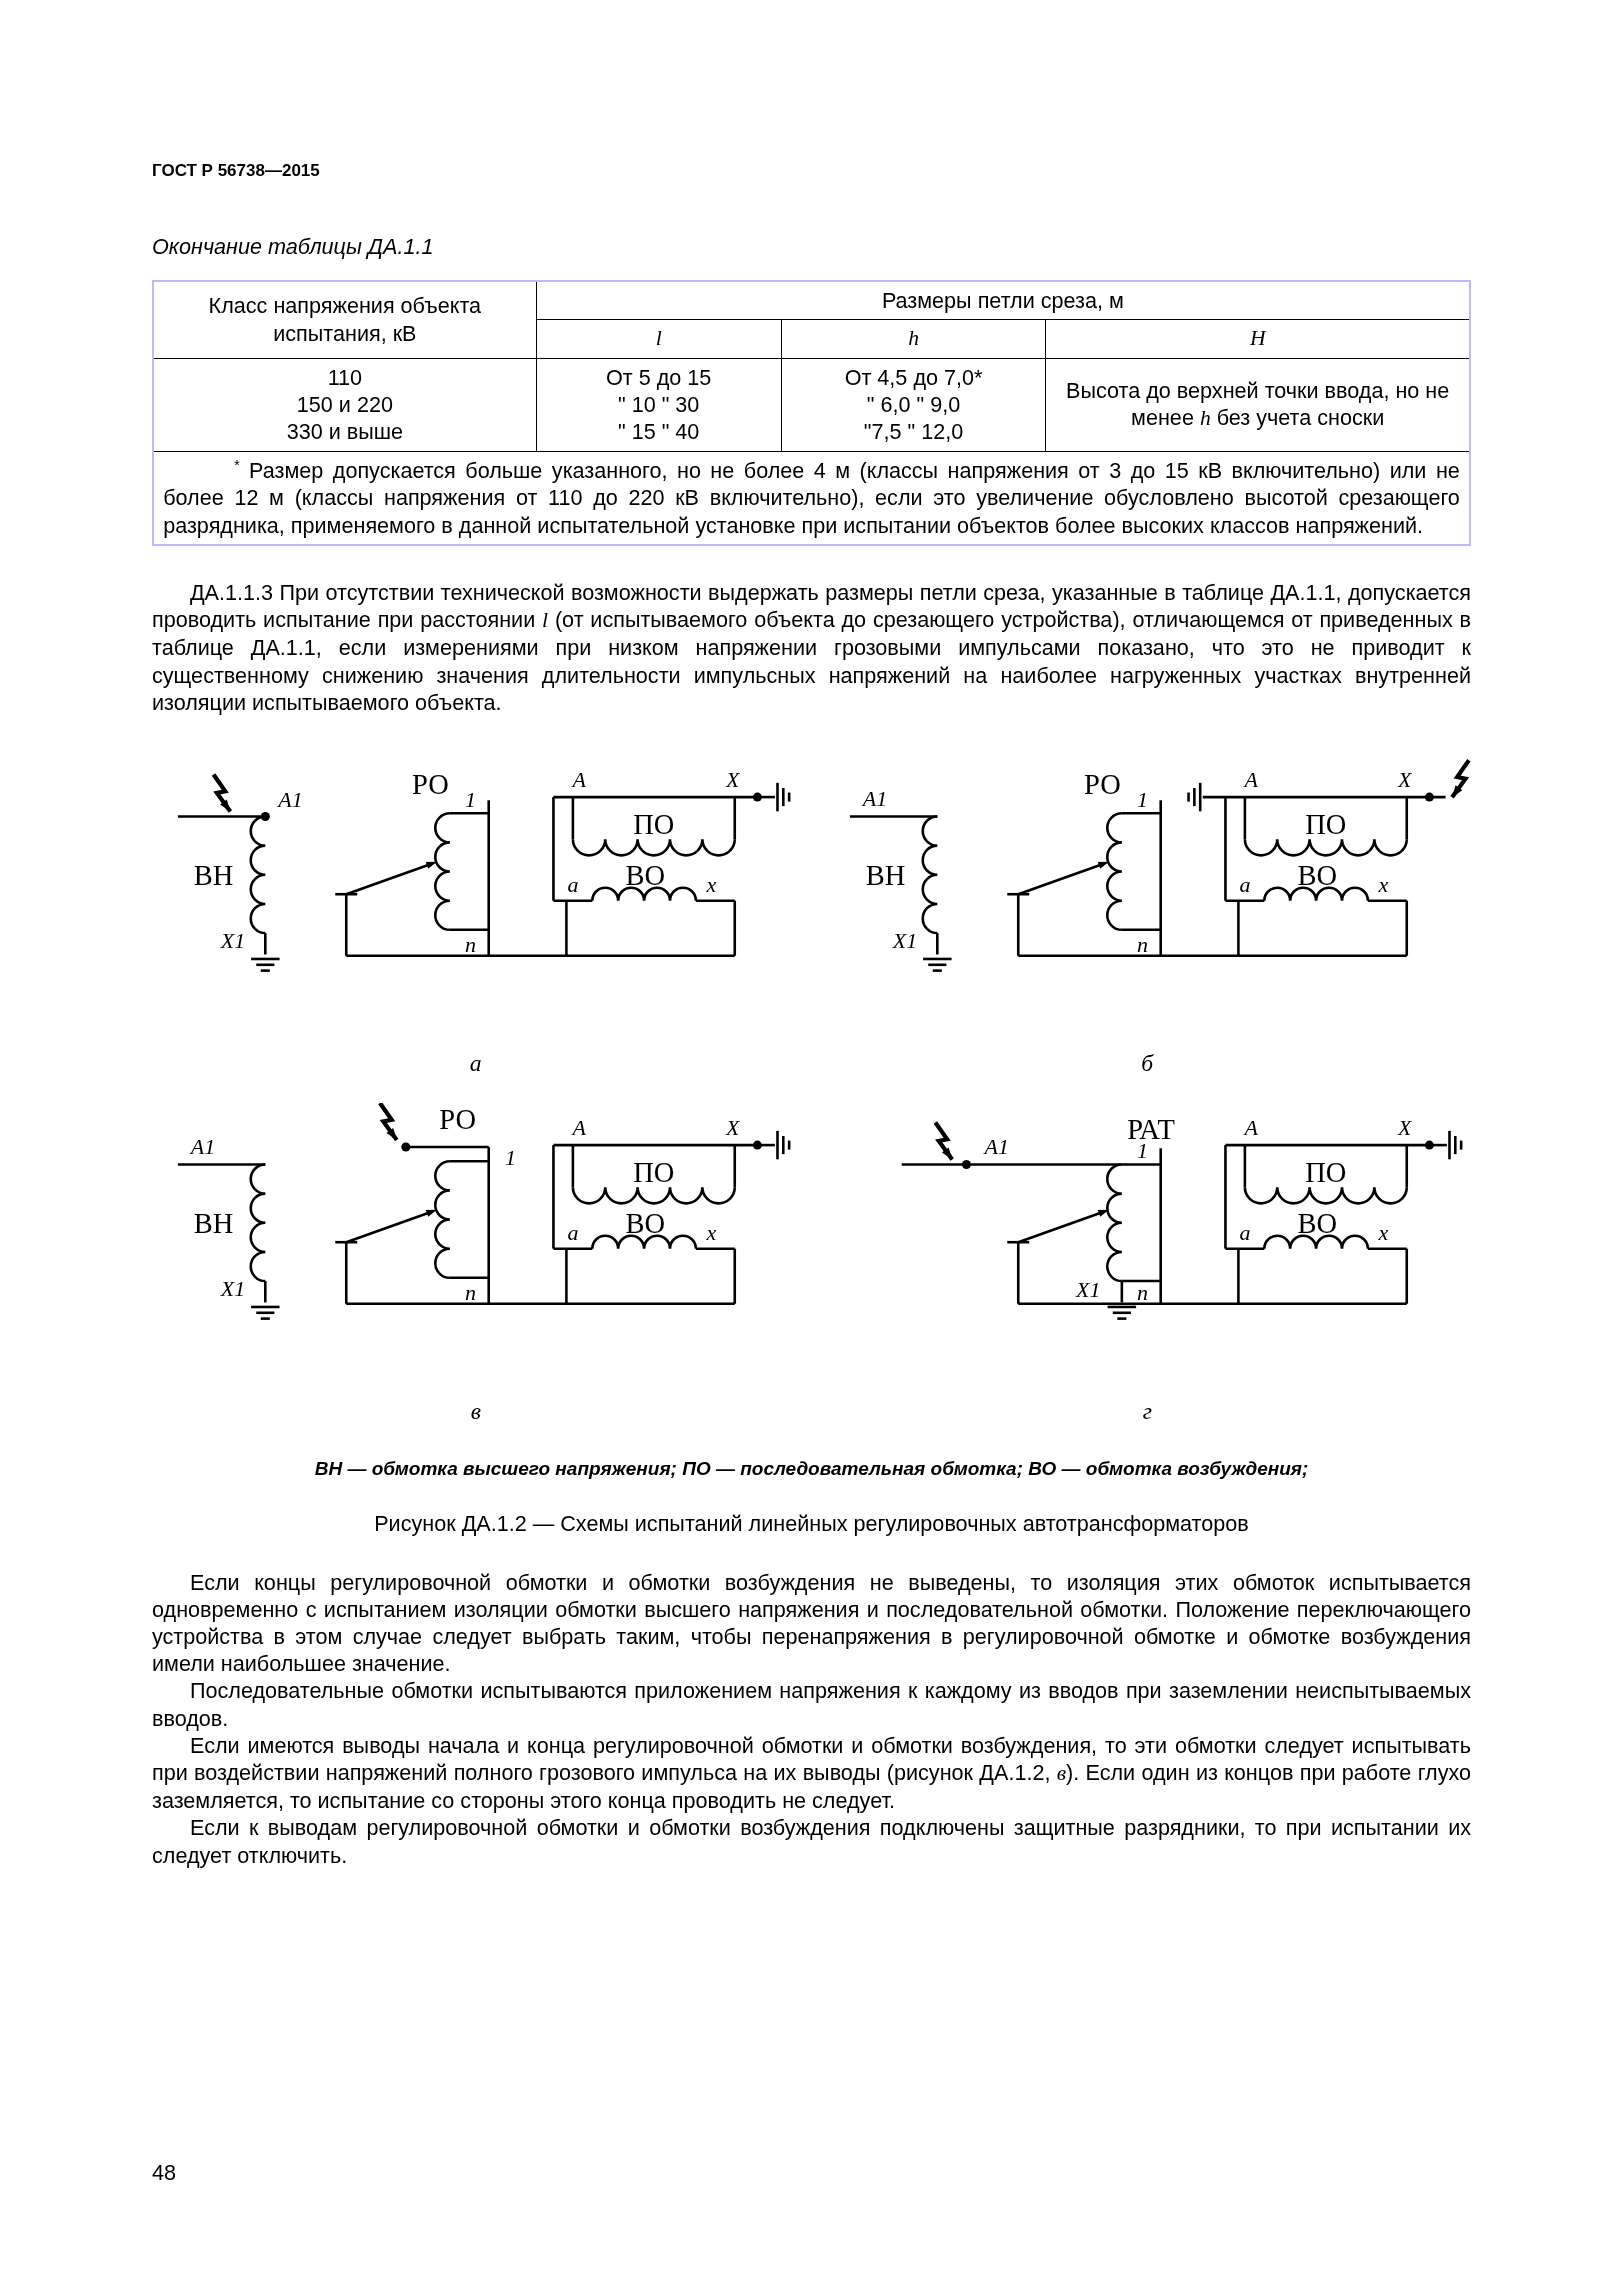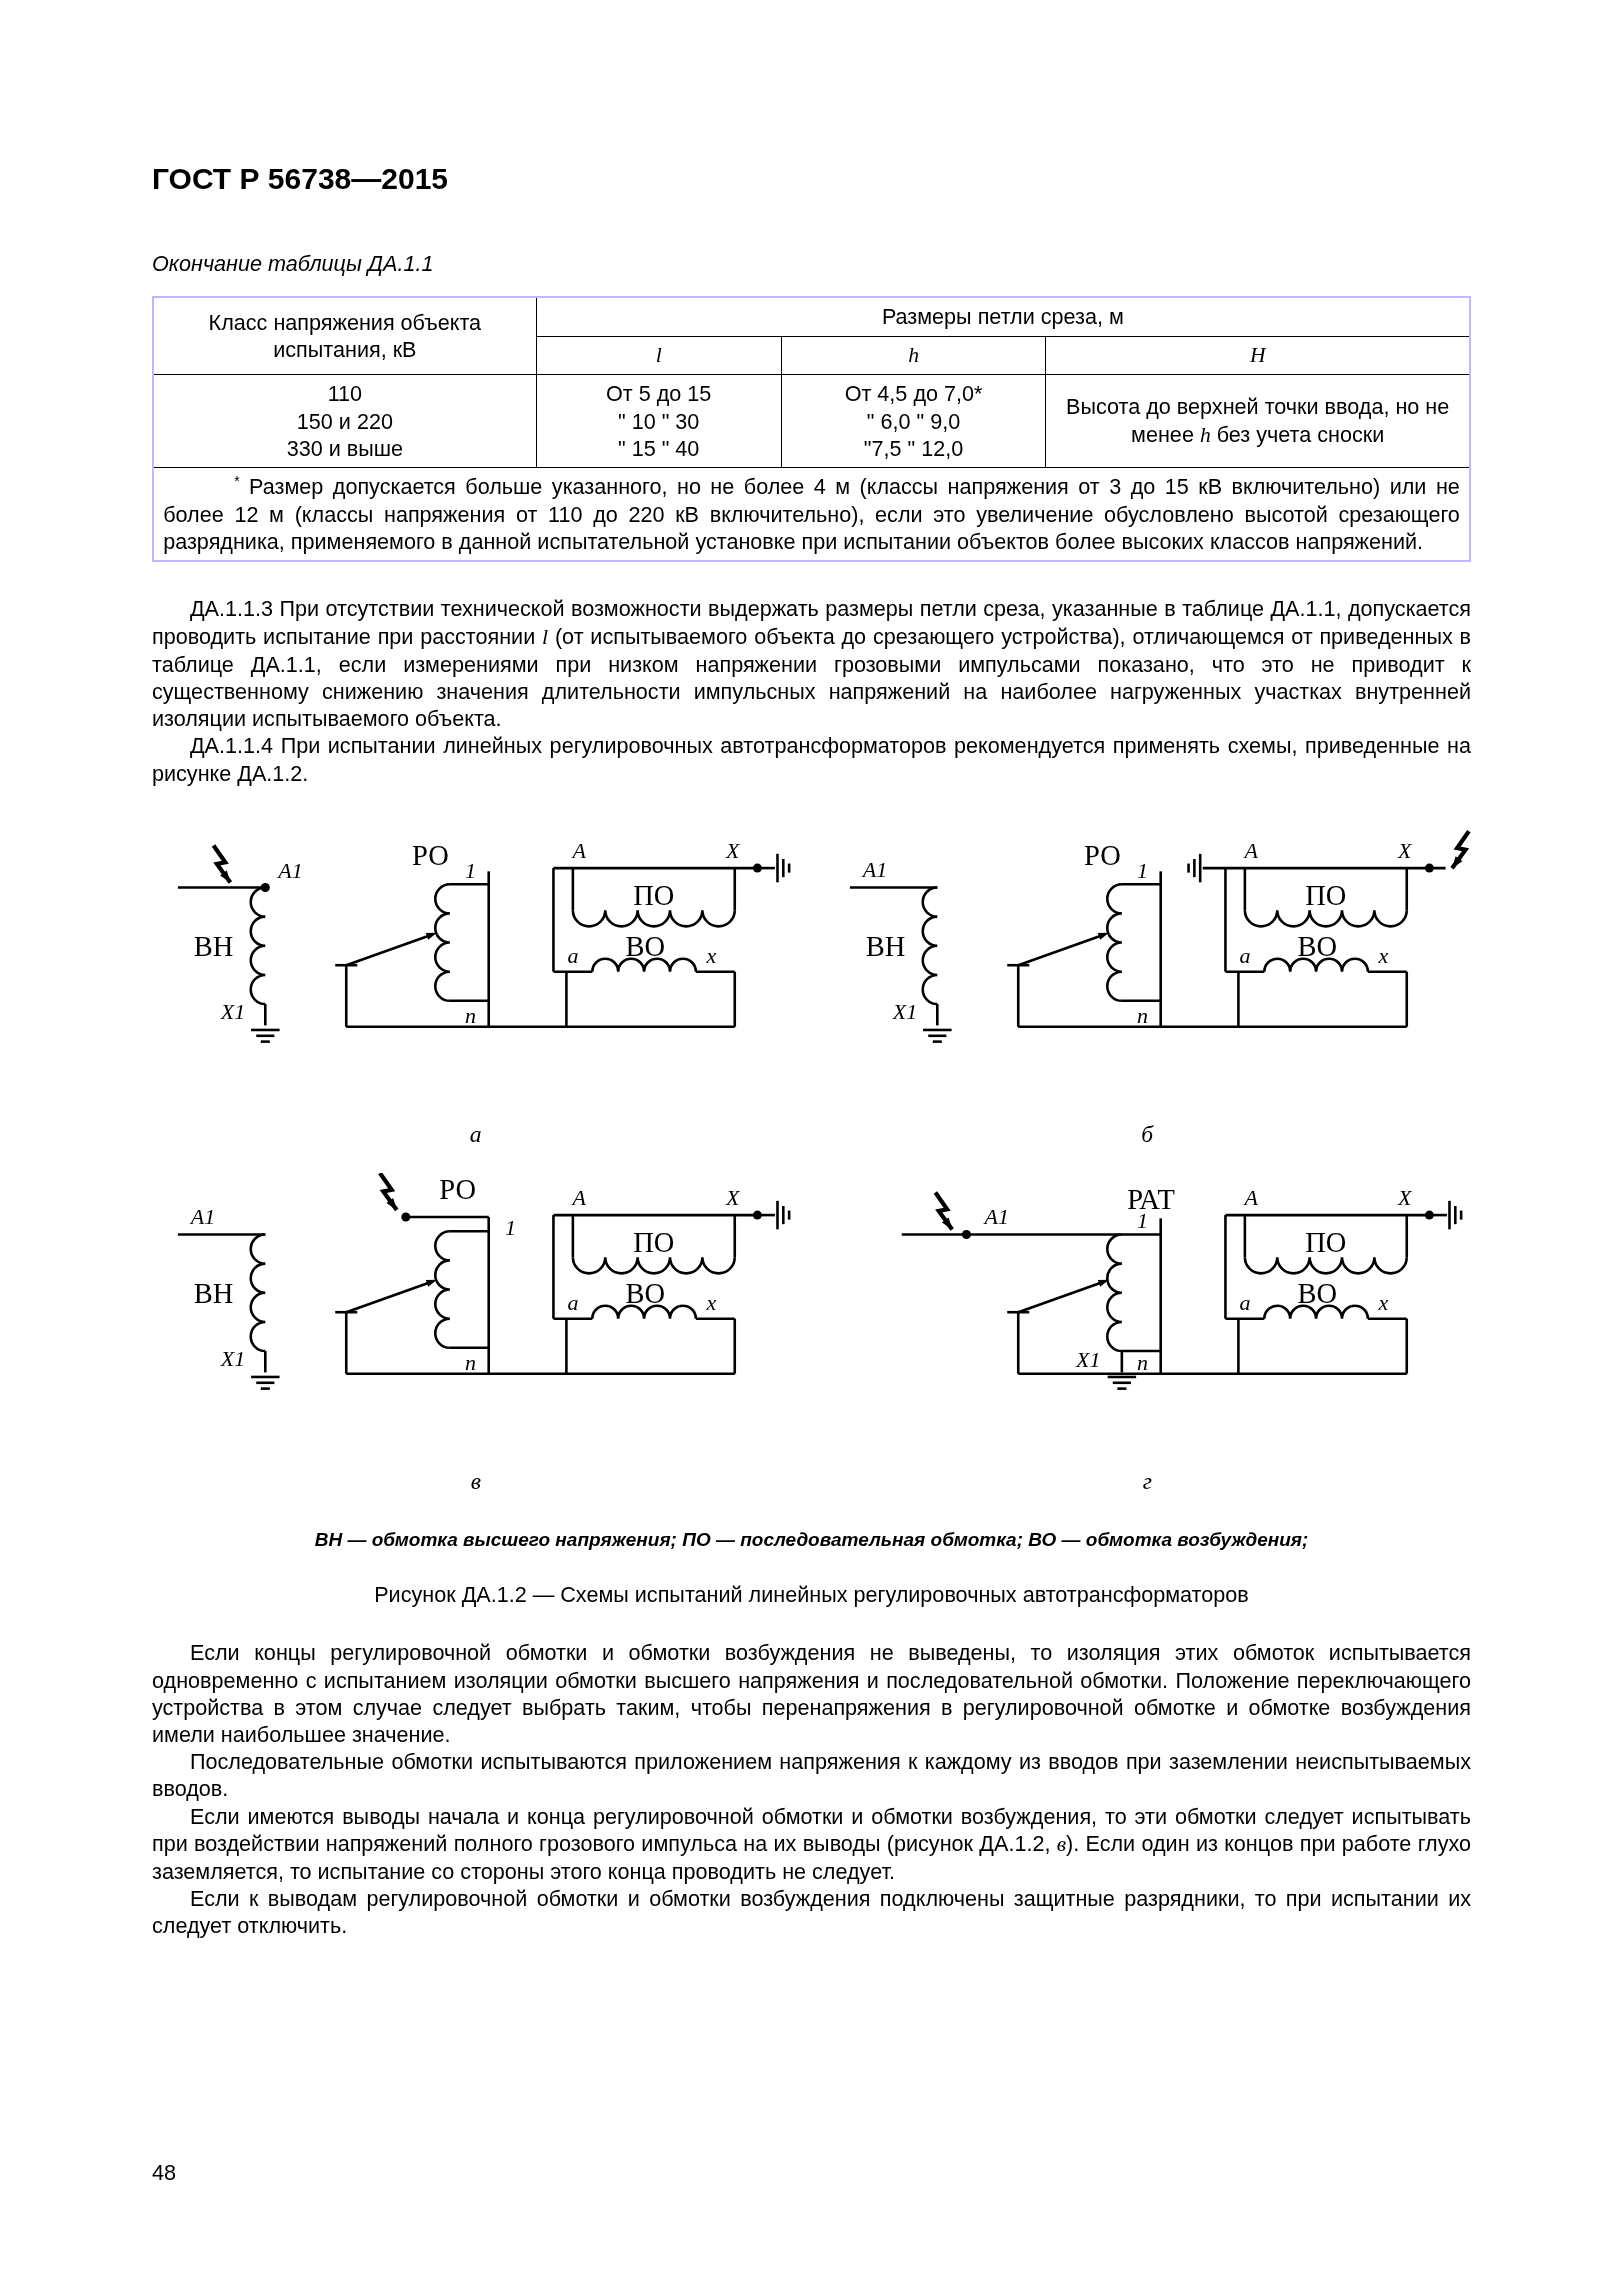--- a/index.html
+++ b/index.html
@@ -5,21 +5,21 @@
   * { margin:0; padding:0; box-sizing:border-box; }
   html,body { background:#ffffff; }
   .page {
     position:relative;
     width:1623px; height:2295px;
     background:#fff; color:#000;
     font-family:"Liberation Sans", sans-serif;
     font-size:21.6px; line-height:1.26;
     padding:160px 152px 0 152px;
   }
-  .doc-header { font-weight:bold; font-size:30px; margin-bottom:52px; }
+  .doc-header { font-weight:bold; font-size:17px; margin-bottom:52px; }
   .tbl-caption { font-style:italic; margin-bottom:19px; }
 
   table.main { width:100%; border-collapse:collapse; border:2px solid #c4b5fd; }
   table.main td, table.main th {
     border:1.3px solid #000; padding:5.2px 9.2px;
     font-weight:normal; vertical-align:middle; font-size:21.6px;
   }
   .center { text-align:center; }
   .serif-i { font-family:"Liberation Serif", serif; font-style:italic; }
   .fn-cell { padding:9.2px 14.4px 11.8px 14.4px; }
@@ -121,21 +121,20 @@
       <tr>
         <td colspan="4" class="fn-cell">
           <p><sup>*</sup><span> Размер допускается больше указанного, но не более 4 м (классы напряжения от 3 до 15 кВ включительно) или не более 12 м (классы напряжения от 110 до 220 кВ включительно), если это увеличение обусловлено высотой срезающего разрядника, применяемого в данной испытательной установке при испытании объектов более высоких классов напряжений.</span></p>
         </td>
       </tr>
     </tbody>
   </table>
 
   <div class="body-text">
     <p><span>ДА.1.1.3 При отсутствии технической возможности выдержать размеры петли среза, указанные в таблице ДА.1.1, допускается проводить испытание при расстоянии </span><i class="serif-i">l</i><span> (от испытываемого объекта до срезающего устройства), отличающемся от приведенных в таблице ДА.1.1, если измерениями при низком напряжении грозовыми импульсами показано, что это не приводит к существенному снижению значения длительности импульсных напряжений на наиболее нагруженных участках внутренней изоляции испытываемого объекта.</span></p>
-    <p>ДА.1.1.4 При испытании линейных регулировочных автотрансформаторов рекомендуется применять схемы, приведенные на рисунке ДА.1.2.</p>
   </div>
 
   <div class="fig-grid">
 
     <div class="fig-cell">
       <svg viewBox="0 0 1000 450" style="font-size:33px">
         <g class="w">
           <line x1="40" y1="95" x2="175" y2="95"></line>
           <use href="#coilv" x="175" y="95"></use>
           <line x1="175" y1="275" x2="175" y2="308"></line>

